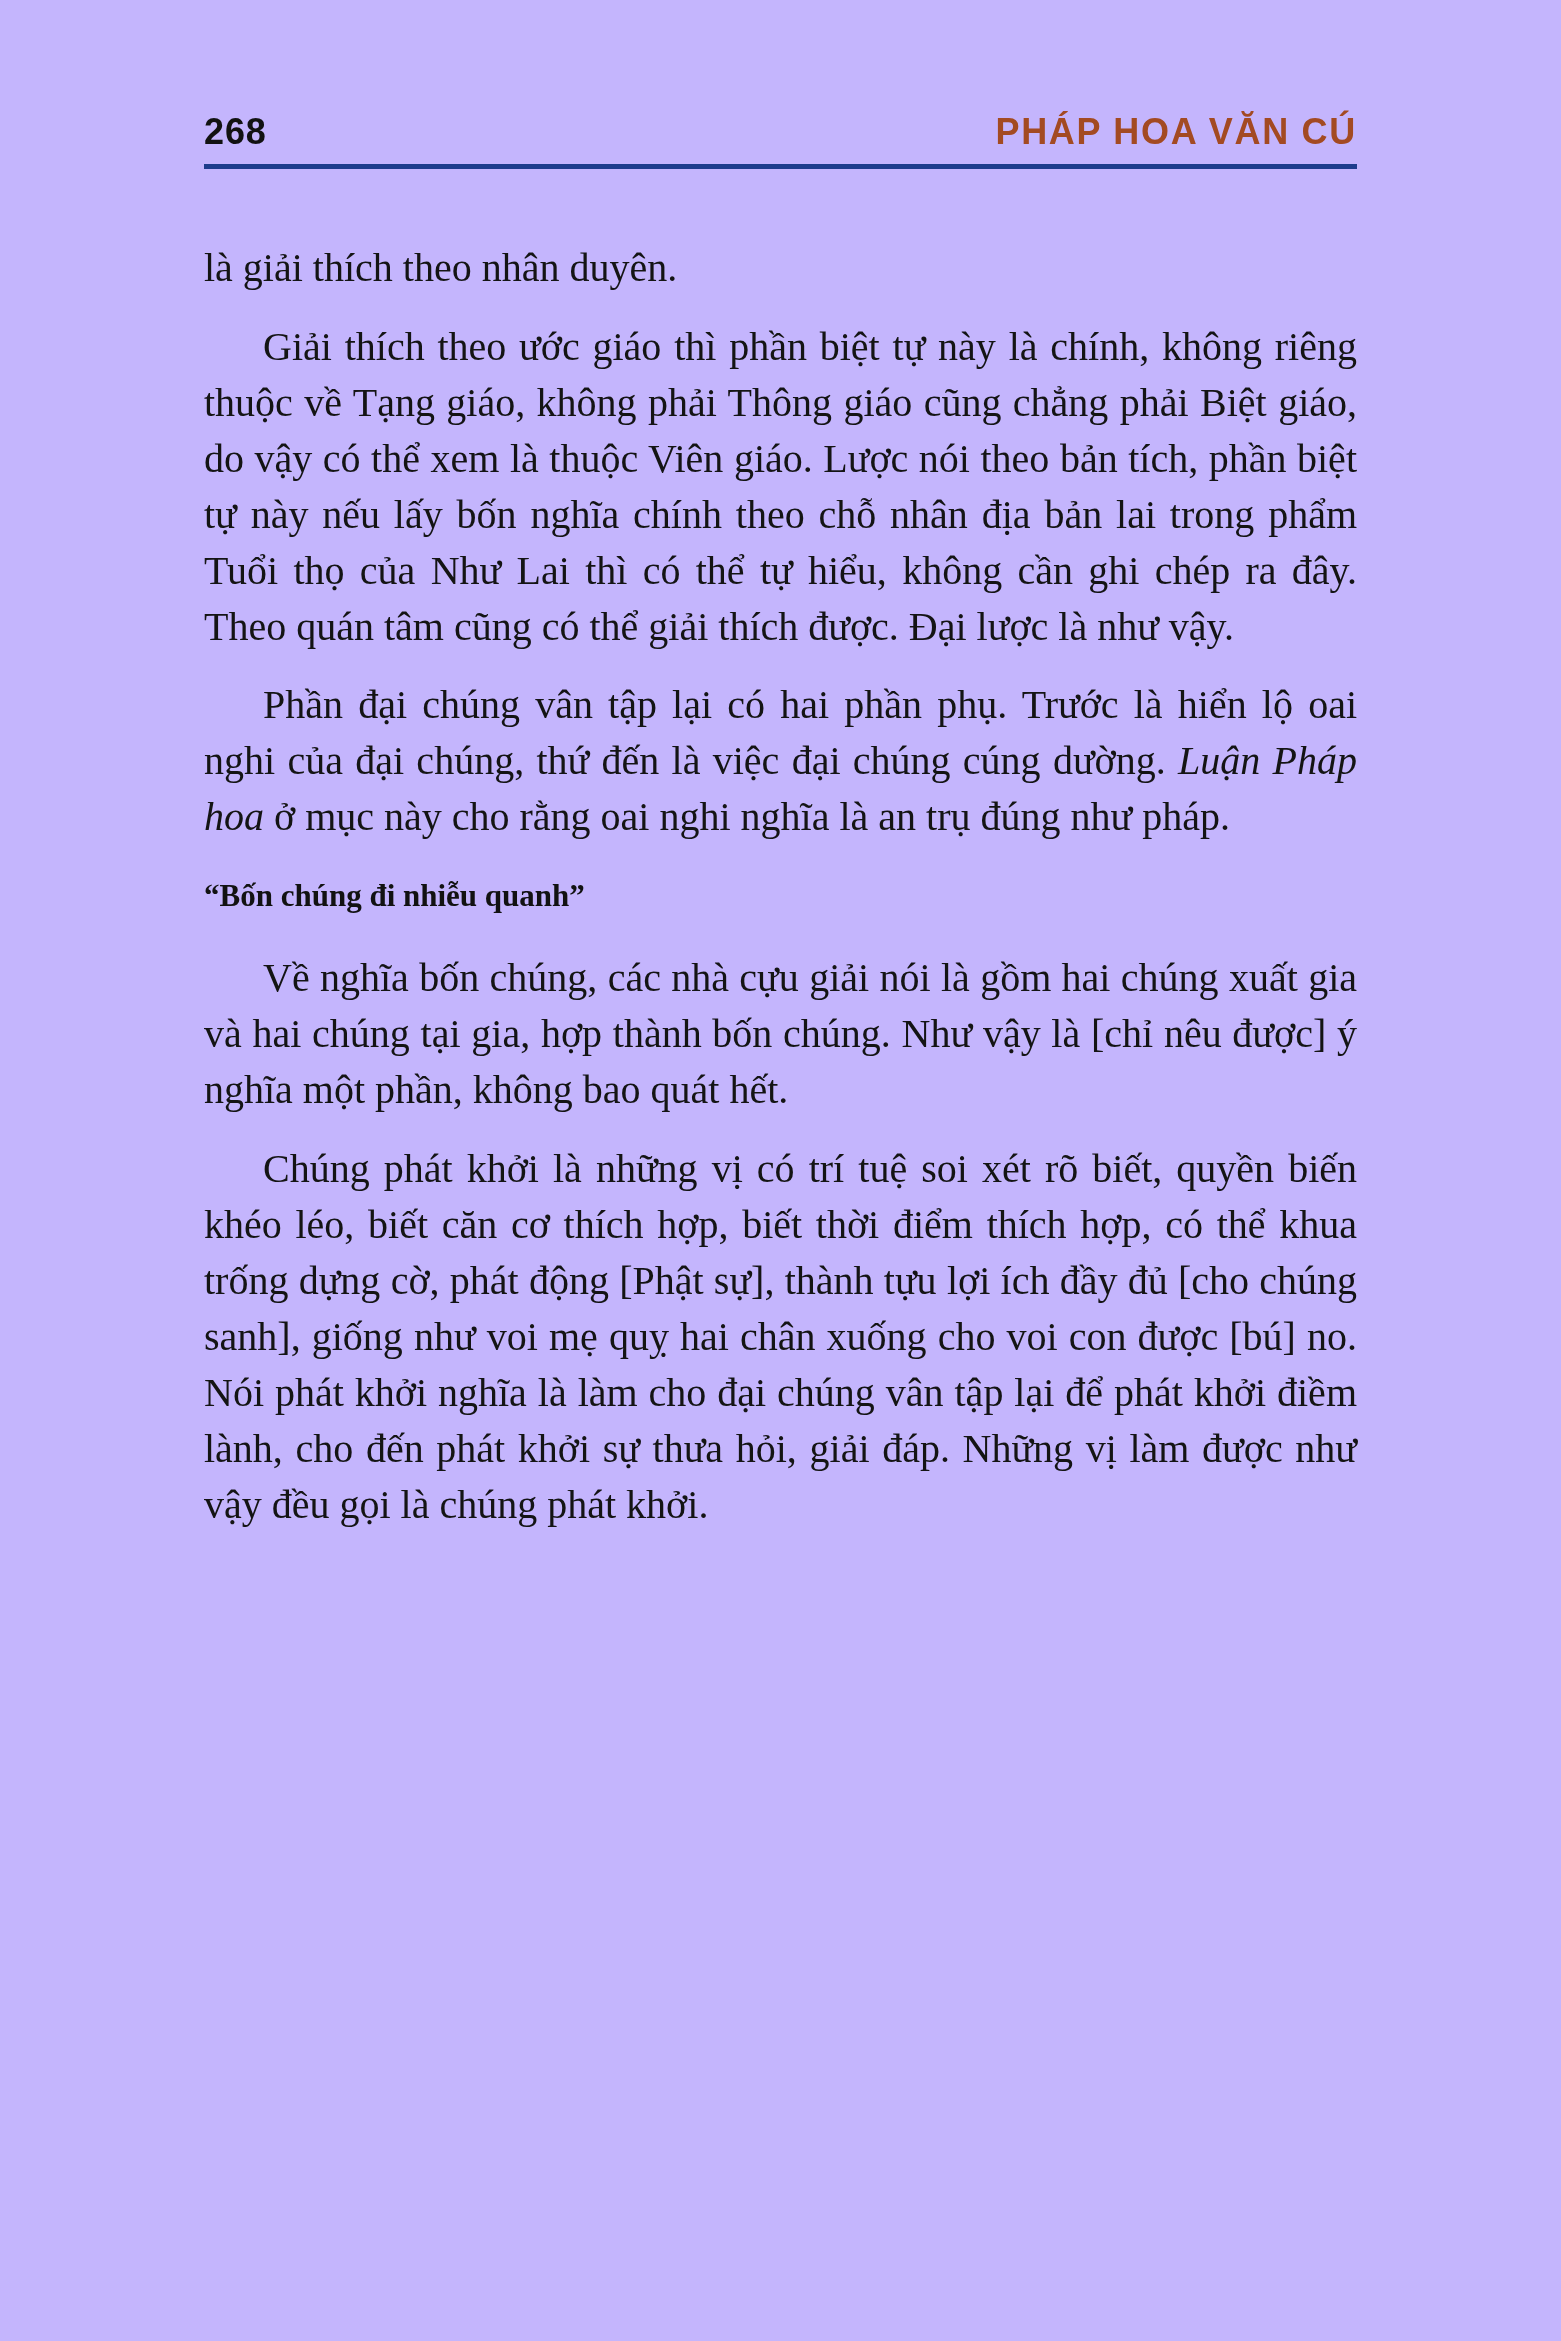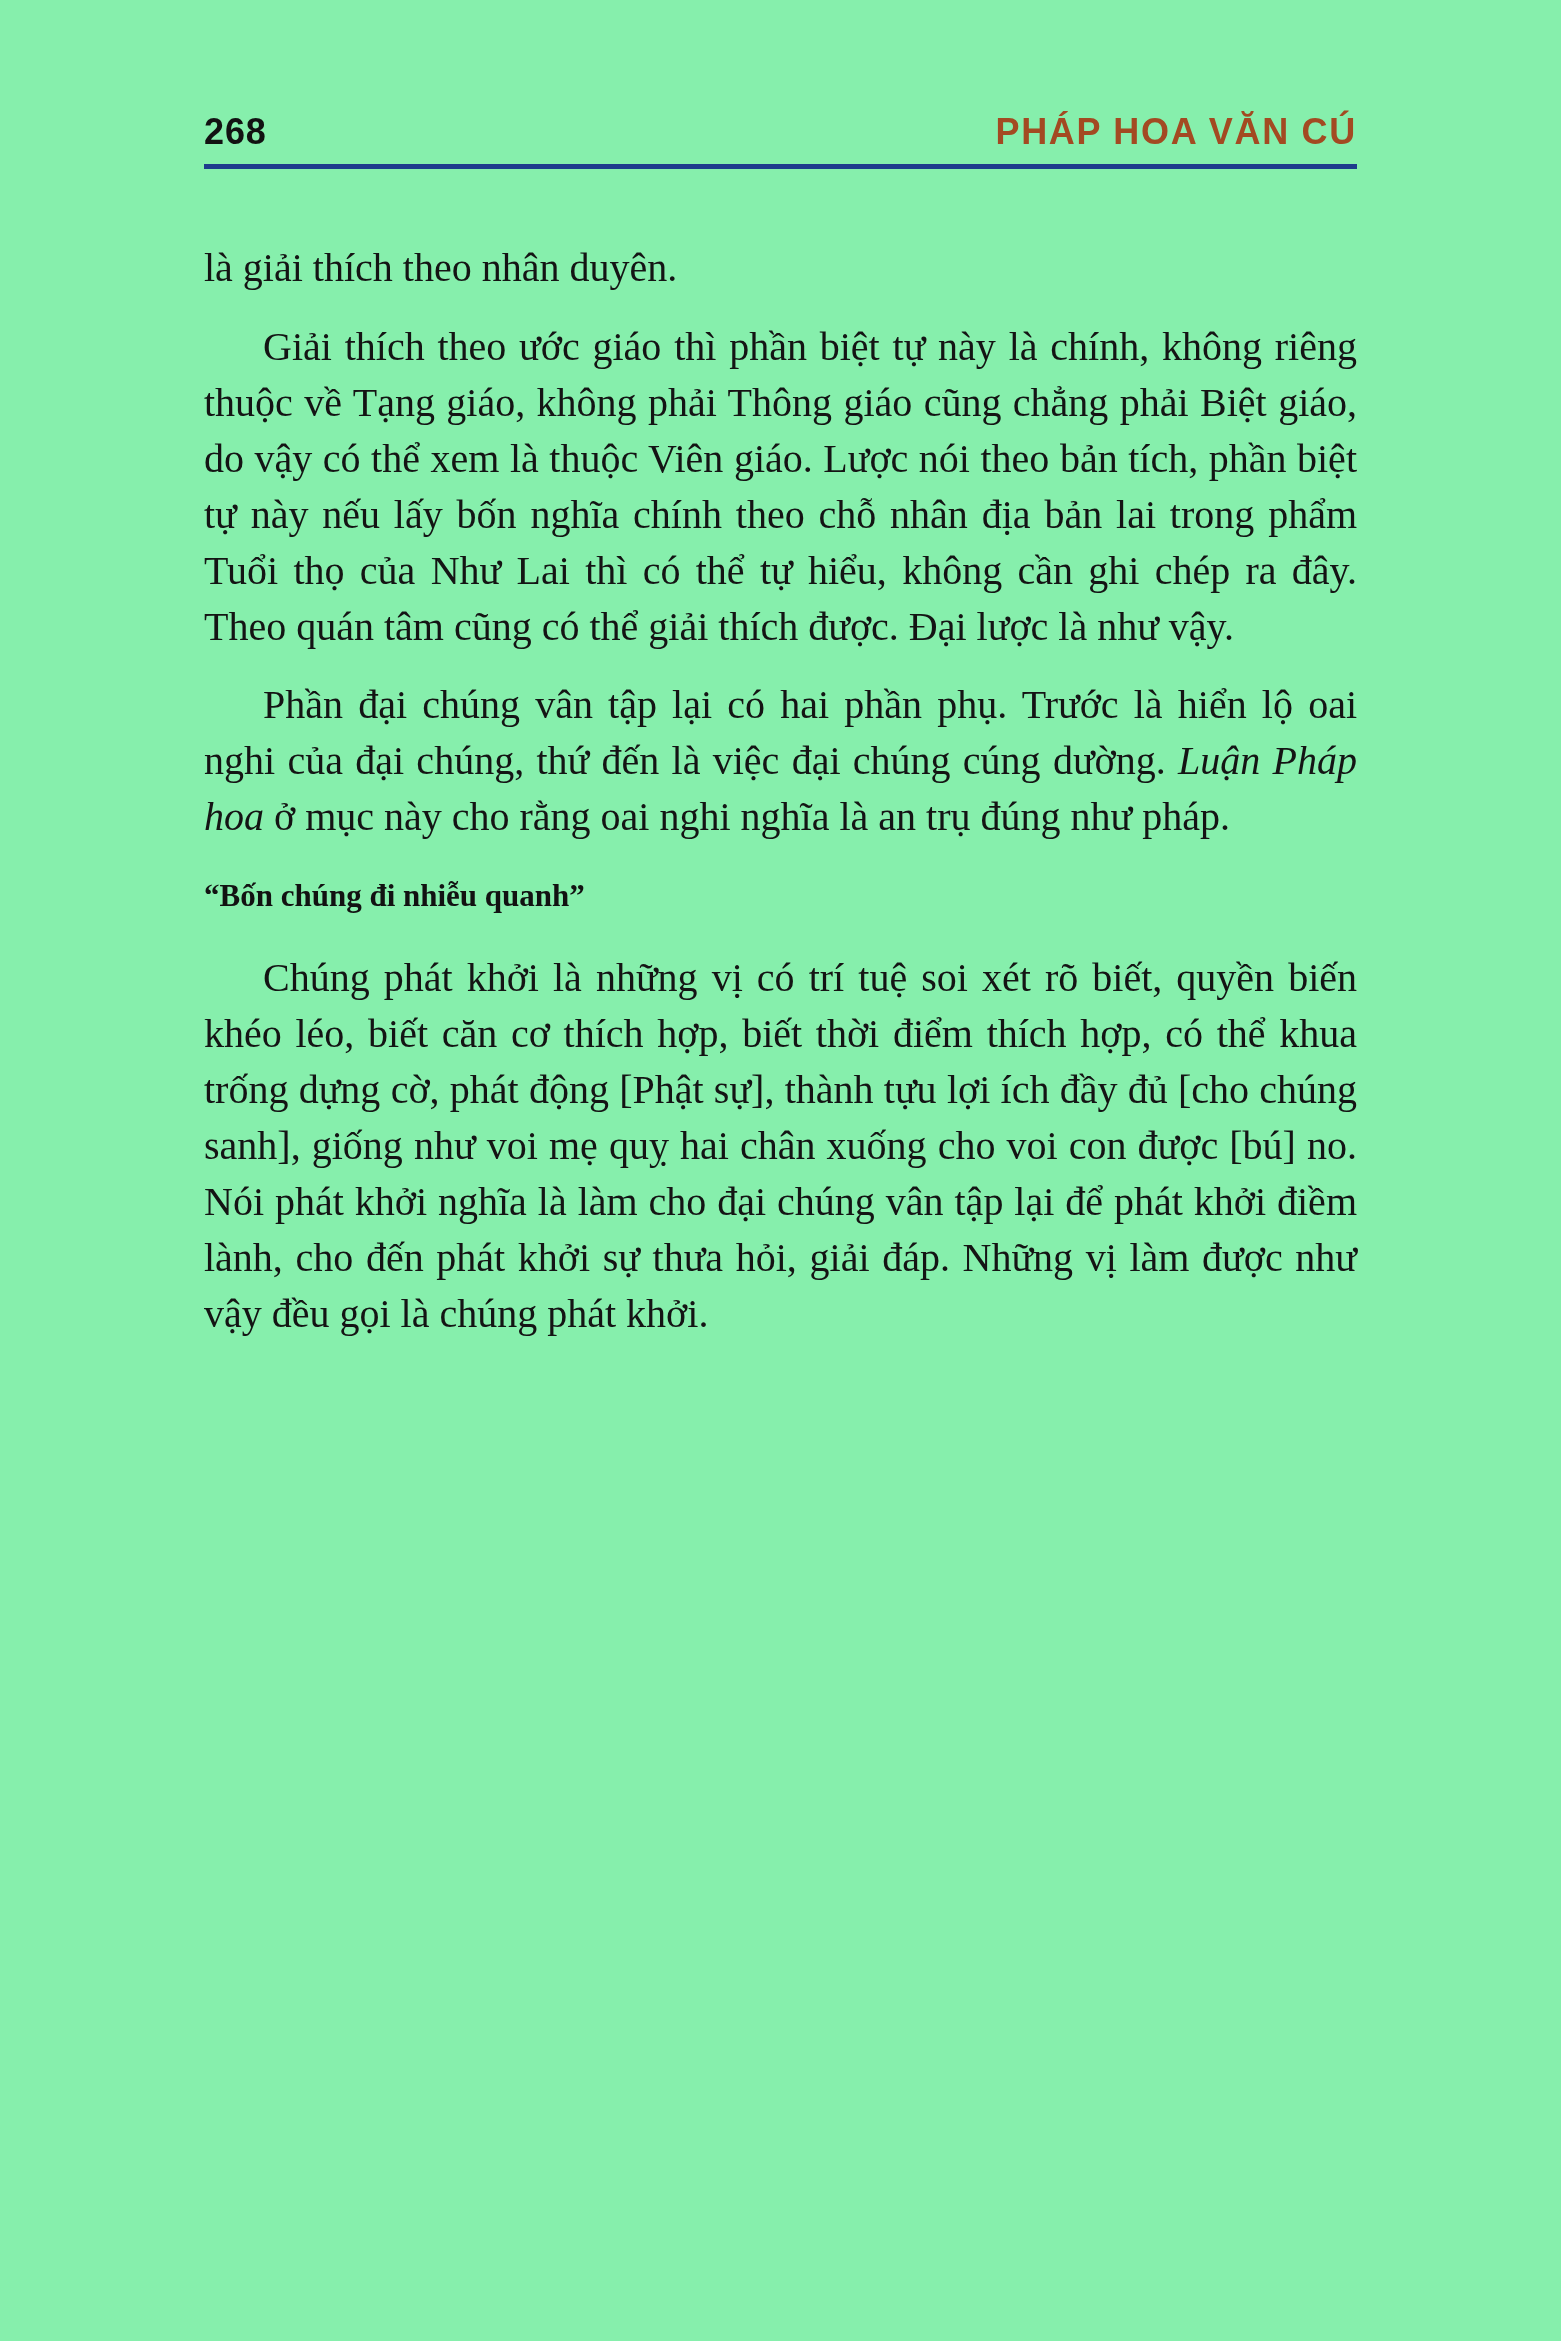--- a/index.html
+++ b/index.html
@@ -5,21 +5,21 @@
   html, body {
     margin: 0;
     padding: 0;
     background: #ffffff;
   }
   .page {
     position: relative;
     width: 1561px;
     height: 2342px;
     box-sizing: border-box;
-    background: #86efac;
+    background: #c4b5fd;
     padding: 114px 204px 0 204px;
     overflow: hidden;
   }
   .header-row {
     display: flex;
     justify-content: space-between;
     align-items: flex-end;
   }
   .page-number {
     font-family: "Liberation Sans", sans-serif;
@@ -86,20 +86,21 @@
   <main class="body-text">
 
     <p class="continued">là giải thích theo nhân duyên.</p>
 
     <p>Giải thích theo ước giáo thì phần biệt tự này là chính, không riêng thuộc về Tạng giáo, không phải Thông giáo cũng chẳng phải Biệt giáo, do vậy có thể xem là thuộc Viên giáo. Lược nói theo bản tích, phần biệt tự này nếu lấy bốn nghĩa chính theo chỗ nhân địa bản lai trong phẩm Tuổi thọ của Như Lai thì có thể tự hiểu, không cần ghi chép ra đây. Theo quán tâm cũng có thể giải thích được. Đại lược là như vậy.</p>
 
     <p><span>Phần đại chúng vân tập lại có hai phần phụ. Trước là hiển lộ oai nghi của đại chúng, thứ đến là việc đại chúng cúng dường. </span><em>Luận Pháp hoa</em><span> ở mục này cho rằng oai nghi nghĩa là an trụ đúng như pháp.</span></p>
 
     <h2>“Bốn chúng đi nhiễu quanh”</h2>
 
+    <p>Về nghĩa bốn chúng, các nhà cựu giải nói là gồm hai chúng xuất gia và hai chúng tại gia, hợp thành bốn chúng. Như vậy là [chỉ nêu được] ý nghĩa một phần, không bao quát hết.</p>
 
 
     <p>Chúng phát khởi là những vị có trí tuệ soi xét rõ biết, quyền biến khéo léo, biết căn cơ thích hợp, biết thời điểm thích hợp, có thể khua trống dựng cờ, phát động [Phật sự], thành tựu lợi ích đầy đủ [cho chúng sanh], giống như voi mẹ quỵ hai chân xuống cho voi con được [bú] no. Nói phát khởi nghĩa là làm cho đại chúng vân tập lại để phát khởi điềm lành, cho đến phát khởi sự thưa hỏi, giải đáp. Những vị làm được như vậy đều gọi là chúng phát khởi.</p>
 
 
   </main>
 
 </div>
 
 

